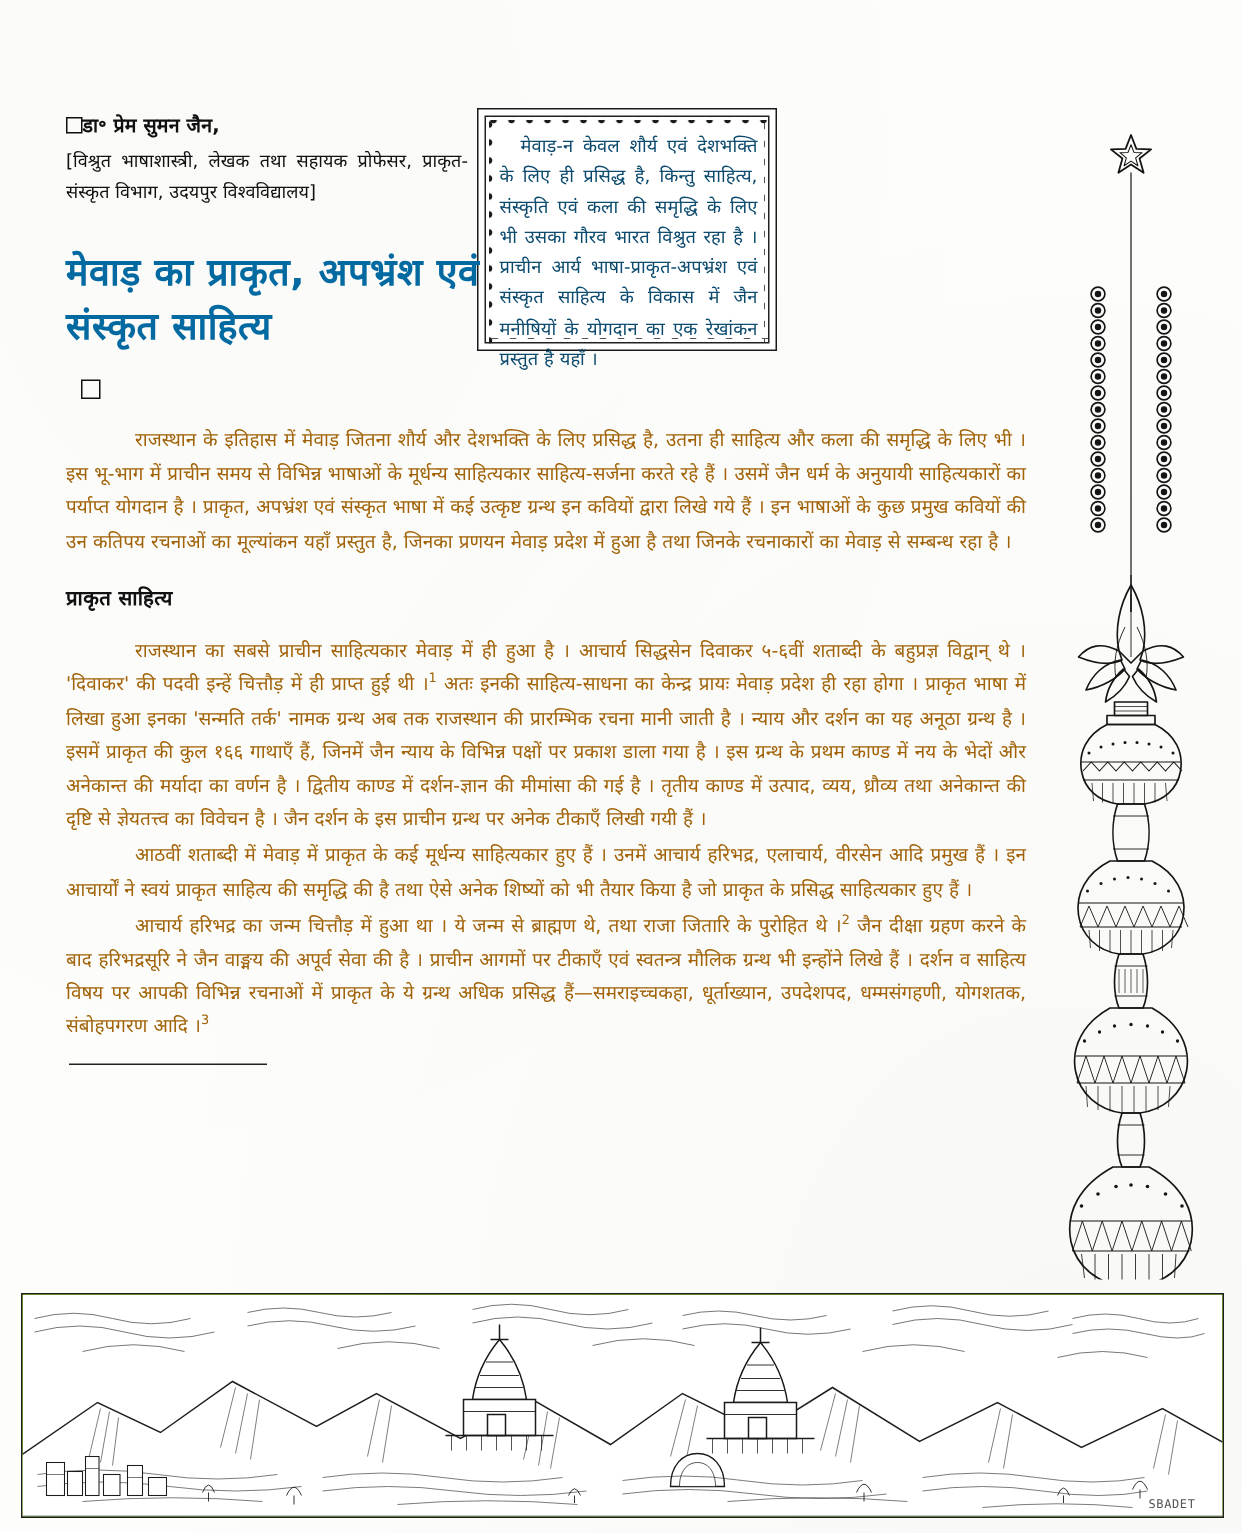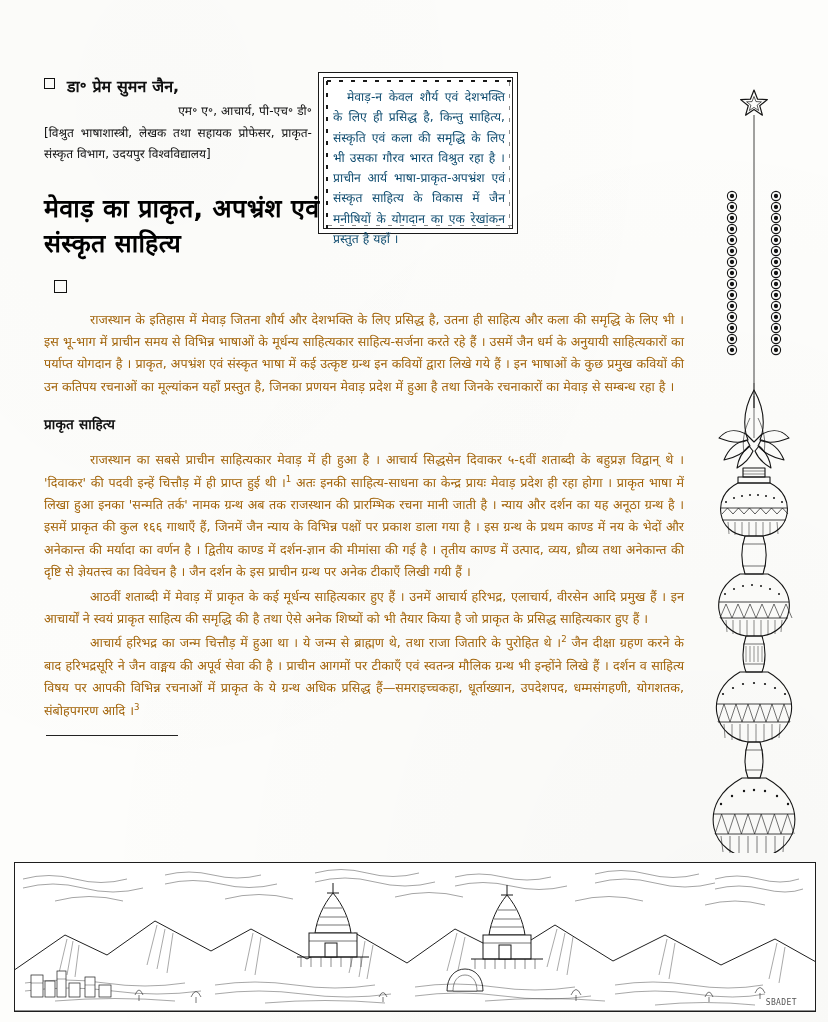--- a/index.html
+++ b/index.html
@@ -46,23 +46,23 @@
   
   .author-block {
     width: 268px;
     font-size: 12.3px;
     line-height: 1.62;
     color: #101010;
   }
   .author-name-row {
     display: flex;
     align-items: flex-start;
-    gap: 12px;
+    gap: 0;
     font-weight: bold;
-    font-size: 16px;
+    font-size: 13px;
     letter-spacing: 0.1px;
   }
   .sq-bullet {
     display: inline-block;
     width: 9px;
     height: 9px;
     border: 1.4px solid #111;
     margin-top: 4px;
     flex: 0 0 auto;
   }
@@ -131,21 +131,21 @@
   }
 
   
   .main-title {
     margin-top: 26px;
     font-size: 25px;
     font-weight: bold;
     line-height: 1.42;
     letter-spacing: 0.4px;
     width: 300px;
-    color: #000000;
+    color: #0369a1;
   }
 
   
   .title-sq {
     display: block;
     width: 11px;
     height: 11px;
     border: 1.4px solid #111;
     margin: 18px 0 0 10px;
   }
@@ -235,21 +235,20 @@
     <div class="abstract-text">मेवाड़-न केवल शौर्य एवं देशभक्ति के लिए ही प्रसिद्ध है, किन्तु साहित्य, संस्कृति एवं कला की समृद्धि के लिए भी उसका गौरव भारत विश्रुत रहा है । प्राचीन आर्य भाषा-प्राकृत-अपभ्रंश एवं संस्कृत साहित्य के विकास में जैन मनीषियों के योगदान का एक रेखांकन प्रस्तुत है यहाँ ।</div>
   </div>
 
   <div class="text-col">
 
     <div class="author-block">
       <div class="author-name-row">
         <span class="sq-bullet"></span>
         <span>डा॰ प्रेम सुमन जैन,</span>
       </div>
-      <div class="author-degrees">एम॰ ए॰, आचार्य, पी-एच॰ डी॰</div>
       <div class="author-affil">[विश्रुत भाषाशास्त्री, लेखक तथा सहायक प्रोफेसर, प्राकृत-संस्कृत विभाग, उदयपुर विश्वविद्यालय]</div>
     </div>
 
     <h1 class="main-title">मेवाड़ का प्राकृत, अपभ्रंश एवं संस्कृत साहित्य</h1>
 
     <span class="title-sq"></span>
 
     <div class="body-area">
 
       <p class="para">राजस्थान के इतिहास में मेवाड़ जितना शौर्य और देशभक्ति के लिए प्रसिद्ध है, उतना ही साहित्य और कला की समृद्धि के लिए भी । इस भू-भाग में प्राचीन समय से विभिन्न भाषाओं के मूर्धन्य साहित्यकार साहित्य-सर्जना करते रहे हैं । उसमें जैन धर्म के अनुयायी साहित्यकारों का पर्याप्त योगदान है । प्राकृत, अपभ्रंश एवं संस्कृत भाषा में कई उत्कृष्ट ग्रन्थ इन कवियों द्वारा लिखे गये हैं । इन भाषाओं के कुछ प्रमुख कवियों की उन कतिपय रचनाओं का मूल्यांकन यहाँ प्रस्तुत है, जिनका प्रणयन मेवाड़ प्रदेश में हुआ है तथा जिनके रचनाकारों का मेवाड़ से सम्बन्ध रहा है ।</p>

